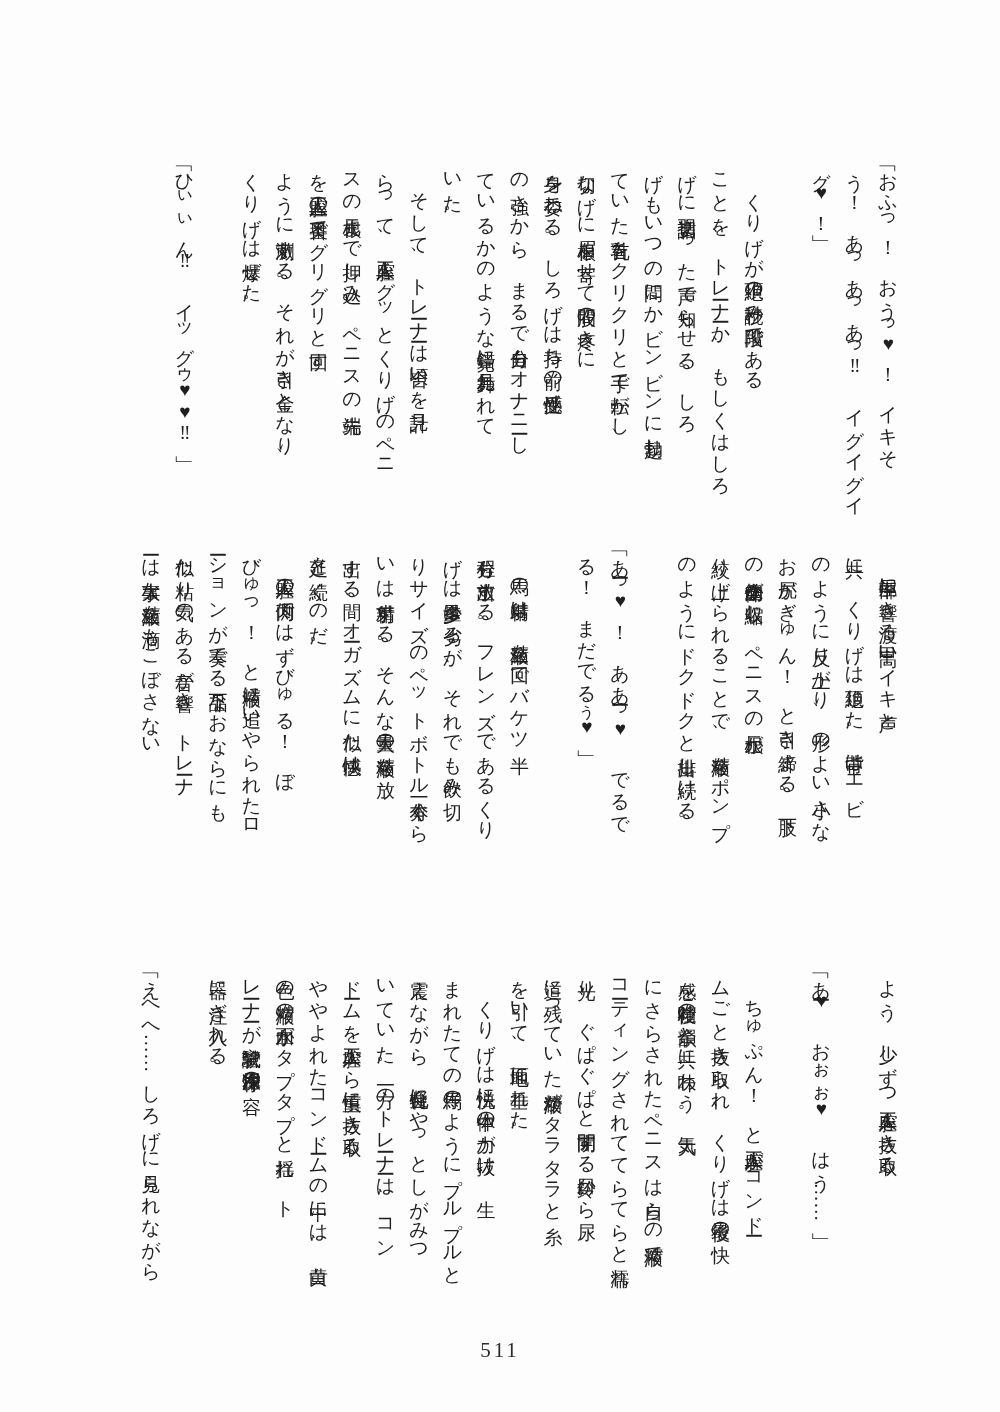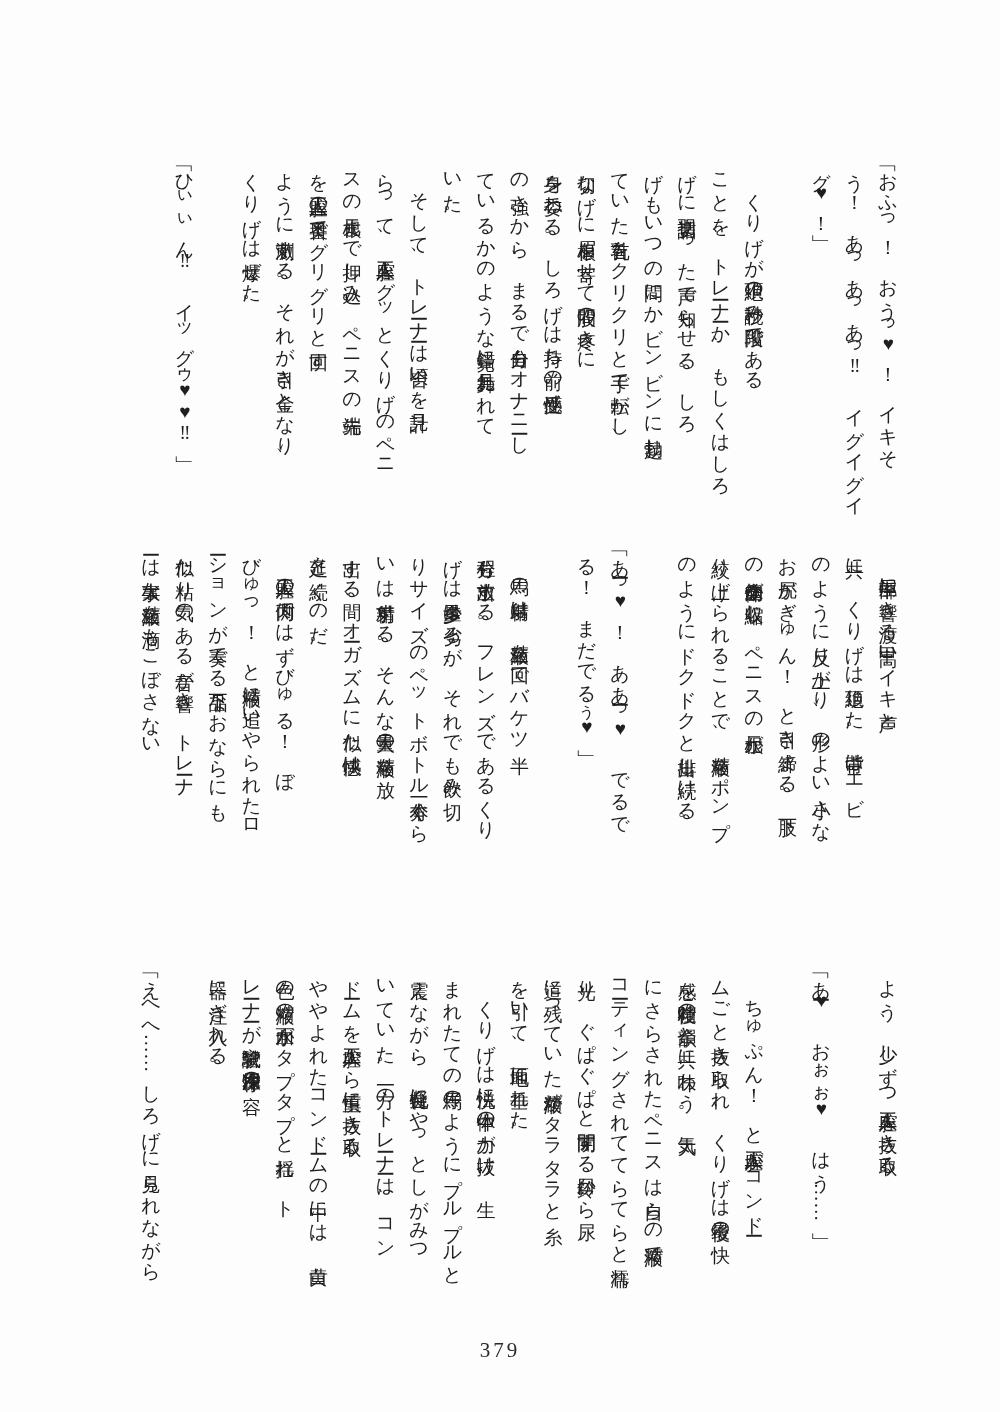--- a/index.html
+++ b/index.html
@@ -111,15 +111,15 @@
 震えながら、擬牝台にやっとしがみつ
 いていた。一方のトレーナーは、コン
 ドームを人工膣から慎重に抜き取る。
 ややよれたコンドームの中には、黄白
 色の精液の水面がタプタプと揺れ、ト
 レーナーが試験管や冷凍保存用の容
 器に注ぎ入れる。
 
 「えへへ……しろげに見られながら</div>
 
-  <div class="page-number">379</div>
+  <div class="page-number">511</div>
 
 </div>
 
 </body></html>

